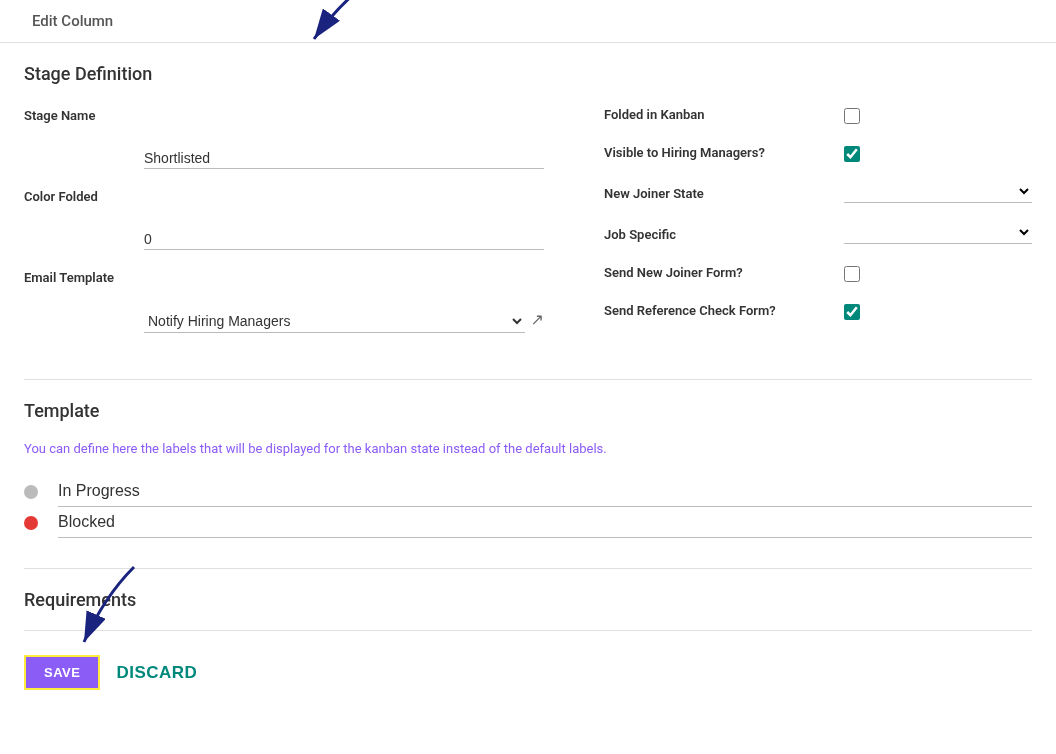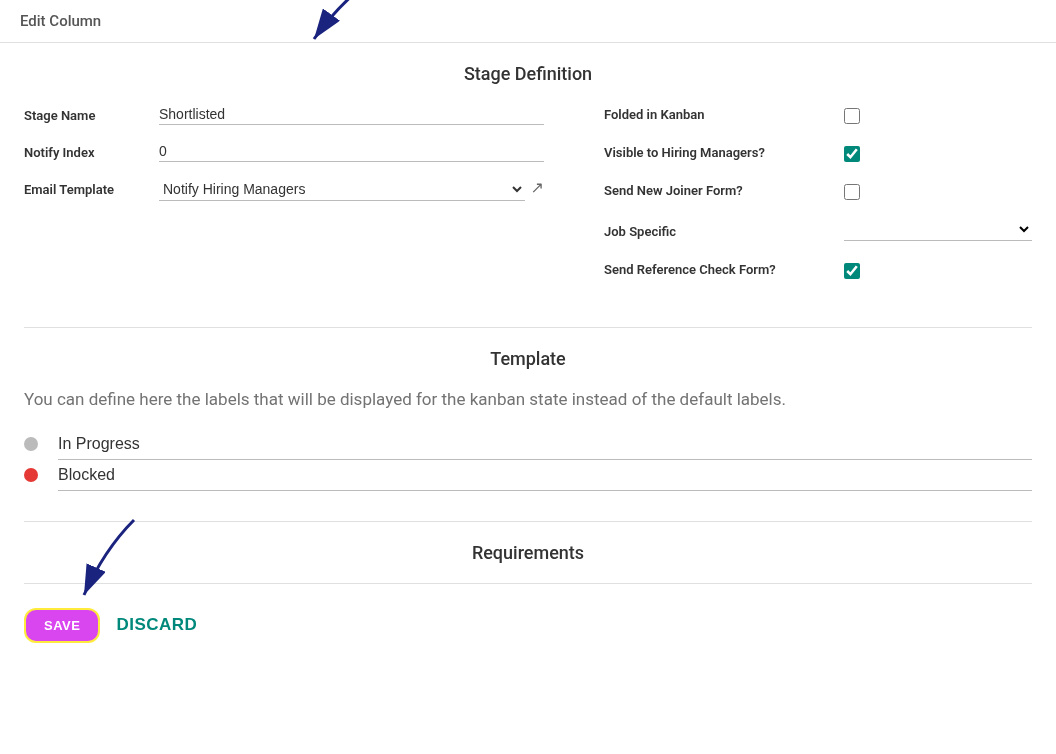--- a/index.html
+++ b/index.html
@@ -5,63 +5,62 @@
     * { box-sizing: border-box; margin: 0; padding: 0; }
     body {
       font-family: 'Roboto', Arial, sans-serif;
       font-size: 14px;
       color: #333;
       background: #fff;
       width: 1056px;
       min-height: 754px;
     }
     .page-header {
-      padding: 12px 20px;
+      padding: 12px 32px;
       border-bottom: 1px solid #e0e0e0;
       font-size: 15px;
       font-weight: 500;
       color: #555;
     }
     .content {
       padding: 20px 24px;
     }
     .section-title {
       font-size: 18px;
       font-weight: 500;
       color: #333;
       margin-bottom: 20px;
-      text-align: center;
     }
     .stage-definition {
       display: flex;
       gap: 60px;
       margin-bottom: 30px;
     }
     .left-col {
       flex: 0 0 520px;
     }
     .right-col {
       flex: 1;
     }
     .field-row {
       display: flex;
       align-items: flex-start;
       margin-bottom: 16px;
-      gap: 15px;
     }
     .field-label {
       font-size: 13px;
       font-weight: 600;
       color: #333;
       width: 120px;
       padding-top: 4px;
       flex-shrink: 0;
     }
     .field-value {
       flex: 1;
+      margin-top: 44px;
     }
     .field-input {
       width: 100%;
       border: none;
       border-bottom: 1px solid #bbb;
       outline: none;
       font-size: 14px;
       color: #333;
       padding: 2px 0;
       background: transparent;
@@ -133,22 +132,22 @@
     .section-divider {
       border: none;
       border-top: 1px solid #e0e0e0;
       margin: 10px 0 20px 0;
     }
     
     .tooltips-section {
       margin-bottom: 30px;
     }
     .tooltips-desc {
-      font-size: 17px;
-      color: #737373;
+      font-size: 13px;
+      color: #8b5cf6;
       margin-bottom: 20px;
     }
     .tooltip-row {
       display: flex;
       align-items: center;
       margin-bottom: 0;
     }
     .dot {
       width: 14px;
       height: 14px;
@@ -180,24 +179,24 @@
       margin-bottom: 16px;
     }
     .action-bar {
       display: flex;
       align-items: center;
       gap: 16px;
       padding: 8px 0;
       position: relative;
     }
     .save-btn {
-      background: #d946ef;
+      background: #8b5cf6;
       color: #fff;
       border: 2px solid #ffeb3b;
-      border-radius: 12px;
+      border-radius: 0;
       padding: 8px 18px;
       font-size: 13px;
       font-weight: 700;
       cursor: pointer;
       letter-spacing: 0.5px;
     }
     .discard-btn {
       background: transparent;
       color: #00897b;
       border: none;
@@ -246,21 +245,21 @@
     </svg>
 
     <div class="left-col">
       <div class="field-row">
         <div class="field-label">Stage Name</div>
         <div class="field-value">
           <input class="field-input" type="text" value="Shortlisted" style="">
         </div>
       </div>
       <div class="field-row">
-        <div class="field-label">Notify Index</div>
+        <div class="field-label">Color Folded</div>
         <div class="field-value">
           <input class="field-input" type="text" value="0" style="">
         </div>
       </div>
       <div class="field-row">
         <div class="field-label">Email Template</div>
         <div class="field-value">
           <div class="select-wrapper">
             <select class="field-select">
               <option>Notify Hiring Managers</option>
@@ -278,31 +277,39 @@
           <input type="checkbox" class="checkbox" style="">
         </div>
       </div>
       <div class="right-field-row">
         <div class="right-field-label">Visible to Hiring Managers?</div>
         <div class="checkbox-wrapper">
           <input type="checkbox" class="checkbox" checked="" style="">
         </div>
       </div>
       <div class="right-field-row">
-        <div class="right-field-label">Send New Joiner Form?</div>
-        <div class="checkbox-wrapper">
-          <input type="checkbox" class="checkbox" style="">
+        <div class="right-field-label">New Joiner State</div>
+        <div class="right-select-wrapper">
+          <select class="right-select">
+            <option value=""></option>
+          </select>
         </div>
       </div>
       <div class="right-field-row">
         <div class="right-field-label">Job Specific</div>
         <div class="right-select-wrapper">
           <select class="right-select">
             <option value=""></option>
           </select>
+        </div>
+      </div>
+      <div class="right-field-row">
+        <div class="right-field-label">Send New Joiner Form?</div>
+        <div class="checkbox-wrapper">
+          <input type="checkbox" class="checkbox" style="">
         </div>
       </div>
       <div class="right-field-row">
         <div class="right-field-label">Send Reference Check Form?</div>
         <div class="checkbox-wrapper">
           <input type="checkbox" class="checkbox" checked="" style="">
         </div>
       </div>
     </div>
   </div>

